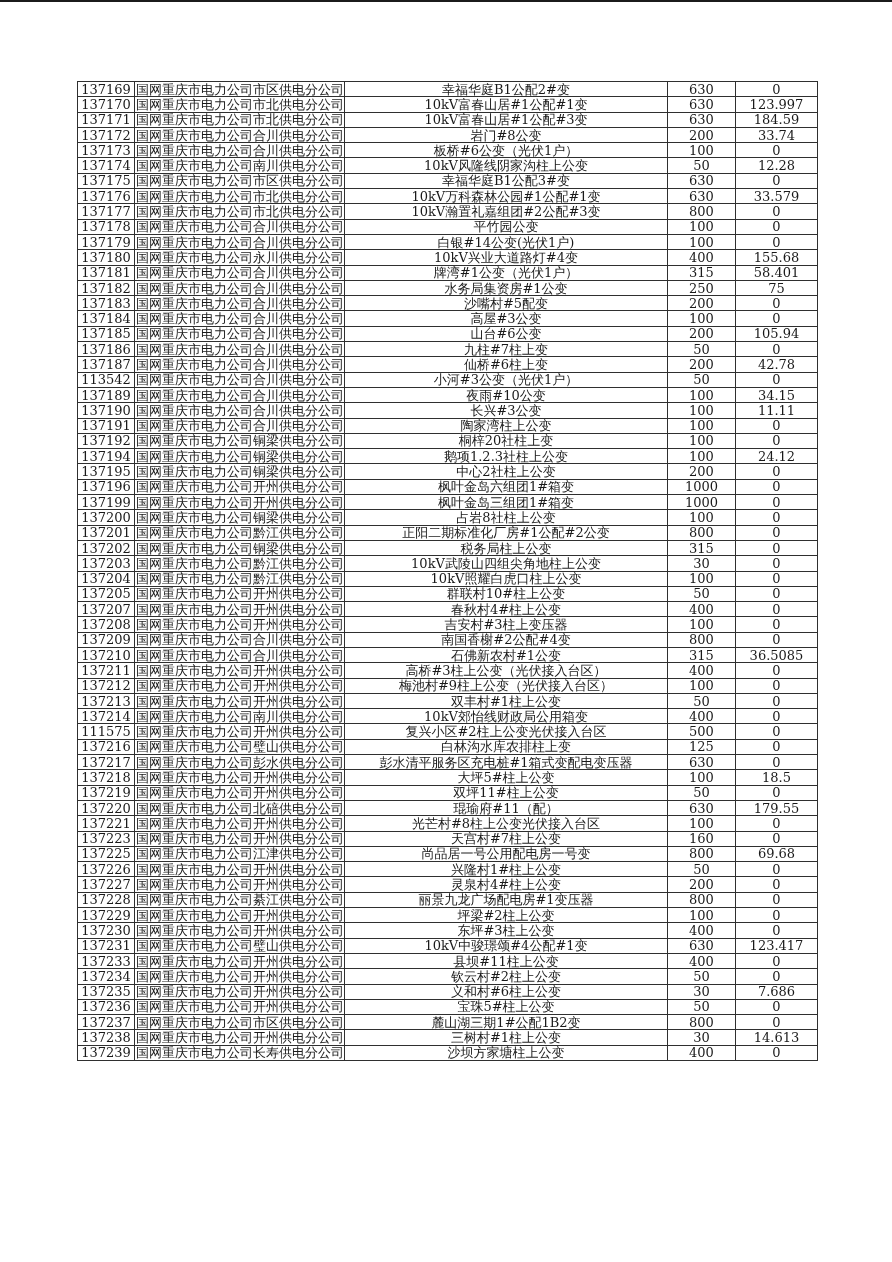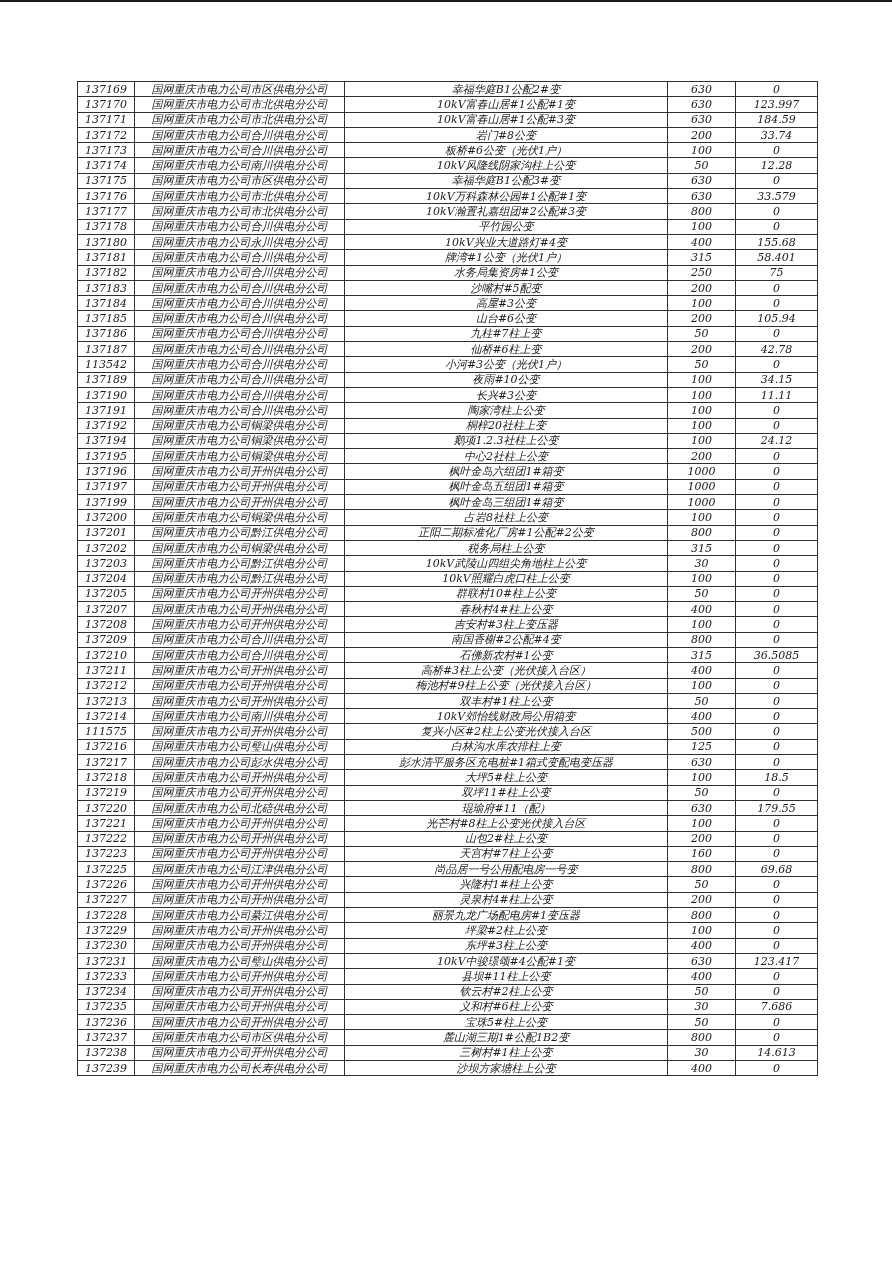--- a/index.html
+++ b/index.html
@@ -13,23 +13,22 @@
   }
   .top-line{
     position:absolute;left:0;top:0;width:892px;height:2px;
     background:#1b1b1b;
   }
   table.grid{
     position:absolute;left:77px;top:81px;
     border-collapse:collapse;
     table-layout:fixed;
     width:741px;
-    font-size:11px;
+    font-size:13px;
     line-height:1;
-    font-style:italic;
   }
   table.grid td{
     border:1px solid #2f2f2f;
     height:14.3px;
     padding:0 1px;
     text-align:center;
     vertical-align:middle;
     white-space:nowrap;
     overflow:hidden;
   }
@@ -117,20 +116,27 @@
         <td>0</td>
       </tr>
       <tr>
         <td>137178</td>
         <td>国网重庆市电力公司合川供电分公司</td>
         <td>平竹园公变</td>
         <td>100</td>
         <td>0</td>
       </tr>
       <tr>
+        <td>137179</td>
+        <td>国网重庆市电力公司合川供电分公司</td>
+        <td>白银#14公变(光伏1户)</td>
+        <td>100</td>
+        <td>0</td>
+      </tr>
+      <tr>
         <td>137180</td>
         <td>国网重庆市电力公司永川供电分公司</td>
         <td>10kV兴业大道路灯#4变</td>
         <td>400</td>
         <td>155.68</td>
       </tr>
       <tr>
         <td>137181</td>
         <td>国网重庆市电力公司合川供电分公司</td>
         <td>牌湾#1公变（光伏1户）</td>
@@ -229,27 +235,20 @@
         <td>0</td>
       </tr>
       <tr>
         <td>137196</td>
         <td>国网重庆市电力公司开州供电分公司</td>
         <td>枫叶金岛六组团1#箱变</td>
         <td>1000</td>
         <td>0</td>
       </tr>
       <tr>
-        <td>137197</td>
-        <td>国网重庆市电力公司开州供电分公司</td>
-        <td>枫叶金岛五组团1#箱变</td>
-        <td>1000</td>
-        <td>0</td>
-      </tr>
-      <tr>
         <td>137199</td>
         <td>国网重庆市电力公司开州供电分公司</td>
         <td>枫叶金岛三组团1#箱变</td>
         <td>1000</td>
         <td>0</td>
       </tr>
       <tr>
         <td>137200</td>
         <td>国网重庆市电力公司铜梁供电分公司</td>
         <td>占岩8社柱上公变</td>
@@ -387,27 +386,20 @@
         <td>国网重庆市电力公司北碚供电分公司</td>
         <td>琨瑜府#11（配）</td>
         <td>630</td>
         <td>179.55</td>
       </tr>
       <tr>
         <td>137221</td>
         <td>国网重庆市电力公司开州供电分公司</td>
         <td>光芒村#8柱上公变光伏接入台区</td>
         <td>100</td>
-        <td>0</td>
-      </tr>
-      <tr>
-        <td>137222</td>
-        <td>国网重庆市电力公司开州供电分公司</td>
-        <td>山包2#柱上公变</td>
-        <td>200</td>
         <td>0</td>
       </tr>
       <tr>
         <td>137223</td>
         <td>国网重庆市电力公司开州供电分公司</td>
         <td>天宫村#7柱上公变</td>
         <td>160</td>
         <td>0</td>
       </tr>
       <tr>

